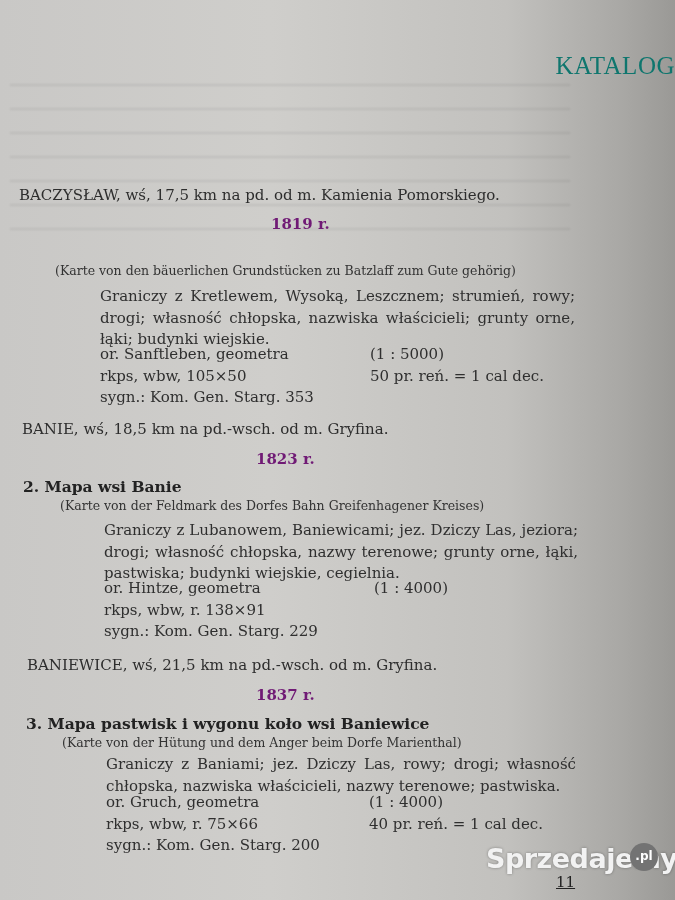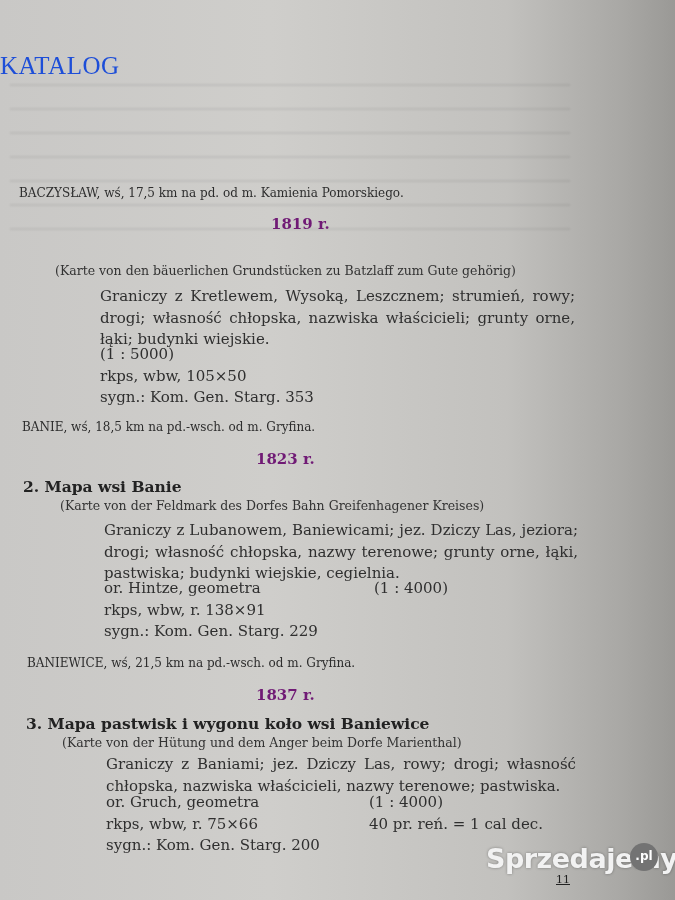--- a/index.html
+++ b/index.html
@@ -2,51 +2,53 @@
 <html><head>
 <meta charset="utf-8">
 <style>
   html,body{margin:0;padding:0;}
   body{width:675px;height:900px;overflow:hidden;position:relative;
     background:linear-gradient(90deg,#c9c8c6 0%,#cfcecb 40%,#c2c1be 75%,#a9a8a5 92%,#9a9996 100%);
     font-family:"DejaVu Serif","Liberation Serif",serif;color:#2a2a2a;}
   .page{position:absolute;left:0;top:0;width:675px;height:900px;}
   .bleed{position:absolute;left:10px;top:70px;width:560px;height:160px;opacity:.12;
     background:repeating-linear-gradient(180deg,transparent 0 14px,#555 14px 16px,transparent 16px 24px);filter:blur(1px);}
-  .title{position:absolute;left:0;width:675px;top:52px;text-align:left;font-family:"Liberation Serif",serif;font-size:25px;letter-spacing:.5px;color:#1d4ed8;}
-  .loc{position:absolute;font-size:12px;color:#2d2d2d;white-space:nowrap;}
+  .title{position:absolute;left:0;width:675px;top:52px;text-align:right;font-family:"Liberation Serif",serif;font-size:25px;letter-spacing:.5px;color:#0f766e;}
+  .loc{position:absolute;font-size:15px;color:#2d2d2d;white-space:nowrap;}
   .year{position:absolute;font-weight:bold;font-size:15px;color:#701a75;white-space:nowrap;}
   .entry-title{position:absolute;font-weight:bold;font-size:15.5px;color:#222;white-space:nowrap;}
   .entry-de{position:absolute;font-size:12.5px;color:#333;white-space:nowrap;}
   .desc{position:absolute;font-size:15px;line-height:21.5px;color:#2f2f2f;text-align:justify;}
   .meta{position:absolute;font-size:15px;line-height:21.5px;color:#2f2f2f;white-space:nowrap;}
   .meta .row{display:flex;}
   .meta .l{width:270px;}
-  .pagenum{position:absolute;left:556px;top:873px;font-size:11px;color:#222;text-decoration:underline;}
+  .pagenum{position:absolute;left:556px;top:873px;font-size:15px;color:#222;text-decoration:underline;}
   .wm{position:absolute;left:486px;top:843px;font-family:"DejaVu Sans",sans-serif;font-weight:bold;font-size:27px;color:#f2f2f2;letter-spacing:-.5px;text-shadow:0 0 3px rgba(0,0,0,.35);}
   .wm-dot{position:absolute;left:630px;top:843px;width:28px;height:28px;border-radius:50%;background:#737373;color:#fff;font-family:"DejaVu Sans",sans-serif;font-weight:bold;font-size:12px;line-height:26px;text-align:center;}
 </style>
 </head>
 <body>
 
 <div class="page">
   <div class="bleed"></div>
 
   <div class="title">KATALOG</div>
 
   <div class="loc" style="left:19px;top:186px;">BACZYSŁAW, wś, 17,5 km na pd. od m. Kamienia Pomorskiego.</div>
   <div class="year" style="left:271px;top:215px;">1819 r.</div>
   <div class="entry-de" style="left:55px;top:263px;">(Karte von den bäuerlichen Grundstücken zu Batzlaff zum Gute gehörig)</div>
   <div class="desc" style="left:100px;top:286px;width:475px;">Graniczy z Kretlewem, Wysoką, Leszcznem; strumień, rowy; drogi; własność chłopska, nazwiska właścicieli; grunty orne, łąki; budynki wiejskie.</div>
   <div class="meta" style="left:100px;top:344px;">
     <div class="row">
+        <span class="l">or. Sanftleben, geometra</span>
         <span>(1 : 5000)</span>
       </div>
     <div class="row">
         <span class="l">rkps, wbw, 105×50</span>
+        <span>50 pr. reń. = 1 cal dec.</span>
       </div>
     <div class="row">
         <span>sygn.: Kom. Gen. Starg. 353</span>
       </div>
   </div>
 
   <div class="loc" style="left:22px;top:420px;">BANIE, wś, 18,5 km  na pd.-wsch. od m. Gryfina.</div>
   <div class="year" style="left:256px;top:450px;">1823 r.</div>
   <div class="entry-title" style="left:23px;top:477px;">2. Mapa wsi Banie</div>
   <div class="entry-de" style="left:60px;top:498px;">(Karte von der Feldmark des Dorfes Bahn Greifenhagener Kreises)</div>

